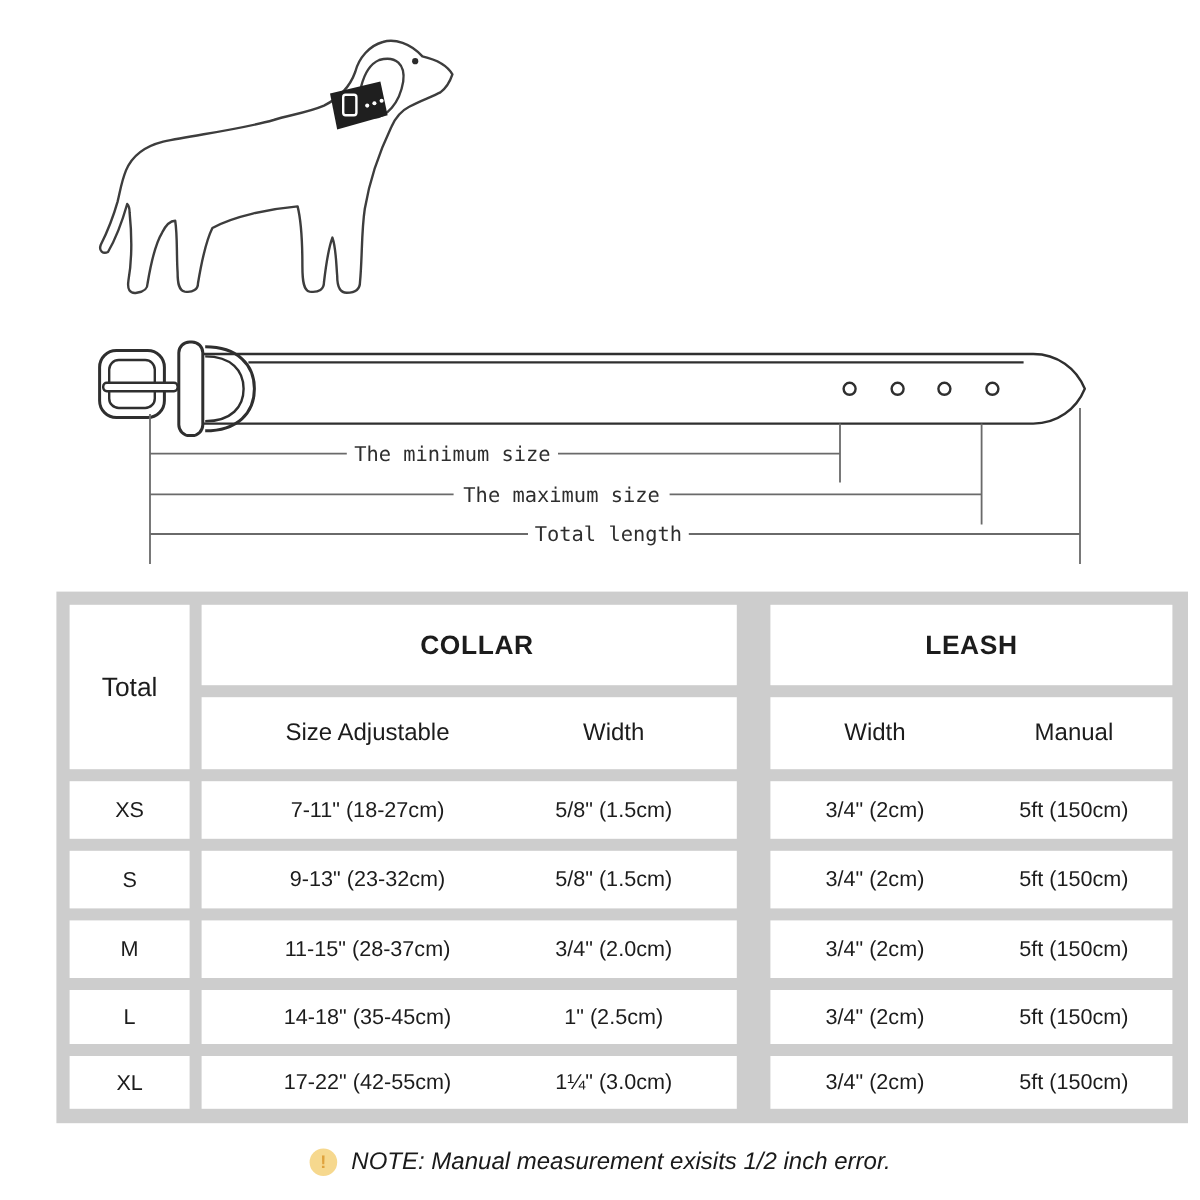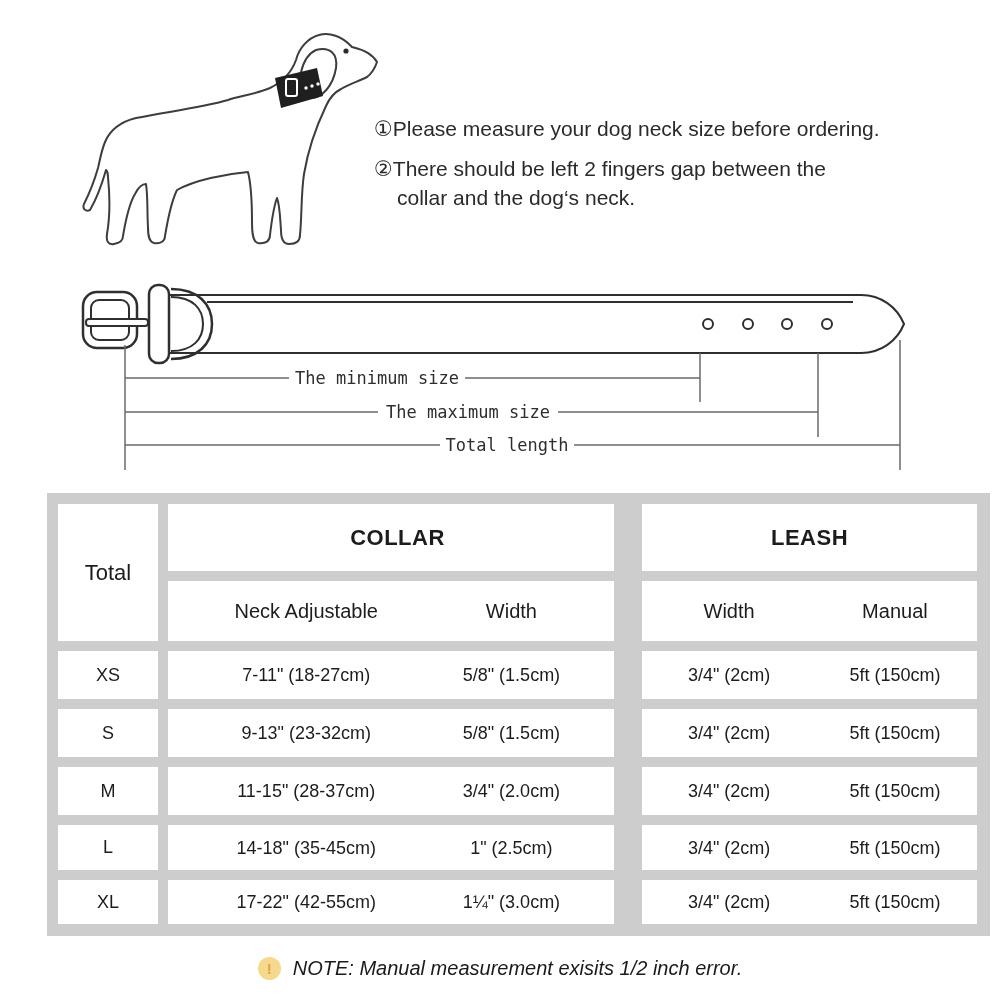--- a/index.html
+++ b/index.html
@@ -89,25 +89,20 @@
     <circle cx="266" cy="29" r="2.6" fill="#2b2b2b"></circle>
     <g>
       <path d="M 195,56 L 237,46 L 243,74 L 201,86 Z" fill="#1f1f1f"></path>
       <rect x="206" y="57" width="11" height="17" rx="2" fill="none" stroke="#ffffff" stroke-width="2"></rect>
       <circle cx="226" cy="66" r="1.7" fill="#ffffff"></circle>
       <circle cx="232" cy="64" r="1.7" fill="#ffffff"></circle>
       <circle cx="238" cy="62" r="1.7" fill="#ffffff"></circle>
     </g>
   </svg>
 
-  <div id="instructions">
-    <div class="ln ln1">①Please measure your dog neck size before ordering.</div>
-    <div class="ln">②There should be left 2 fingers gap between the</div>
-    <div class="ln indent">collar and the dog‘s neck.</div>
-  </div>
 
   <svg style="position:absolute;left:55px;top:282px;" width="870" height="195" viewBox="0 0 870 195">
 
     <path d="M 95,13 H 806 C 826,13 842,25 849,42 C 842,59 826,71 806,71 H 95 Z" fill="#ffffff" stroke="#2f2f2f" stroke-width="2"></path>
     <path d="M 152,20 H 798" fill="none" stroke="#2f2f2f" stroke-width="2"></path>
 
     <g fill="#ffffff" stroke="#2f2f2f">
       <rect x="28" y="10" width="54" height="56" rx="14" stroke-width="2.5"></rect>
       <rect x="36" y="18" width="38" height="40" rx="8" stroke-width="2"></rect>
       <rect x="31" y="37" width="62" height="7" rx="3" stroke-width="2"></rect>
@@ -139,21 +134,21 @@
     <text class="mlabel" text-anchor="middle" x="413" y="136">The maximum size</text>
     <text class="mlabel" text-anchor="middle" x="452" y="169">Total length</text>
   </svg>
 
   <div id="sizetable">
     <div class="cell size-span">Total</div>
     <div class="cell group-hdr" style="grid-row:1;grid-column:2;padding-left:13px;">COLLAR</div>
     <div class="cell group-hdr" style="grid-row:1;grid-column:4;text-align:right;">LEASH</div>
 
     <div class="cell sub-hdr" style="grid-row:2;grid-column:2;">
-      <span class="pos c1">Neck Adjustable</span>
+      <span class="pos c1">Size Adjustable</span>
       <span class="pos c2">Width</span>
     </div>
     <div class="cell sub-hdr" style="grid-row:2;grid-column:4;">
       <span class="pos l1">Width</span>
       <span class="pos l2">Manual</span>
     </div>
 
     <div class="cell rowlabel" style="grid-row:3;grid-column:1;">XS</div>
     <div class="cell datacell" style="grid-row:3;grid-column:2;">
       <span class="pos c1">7-11" (18-27cm)</span>

